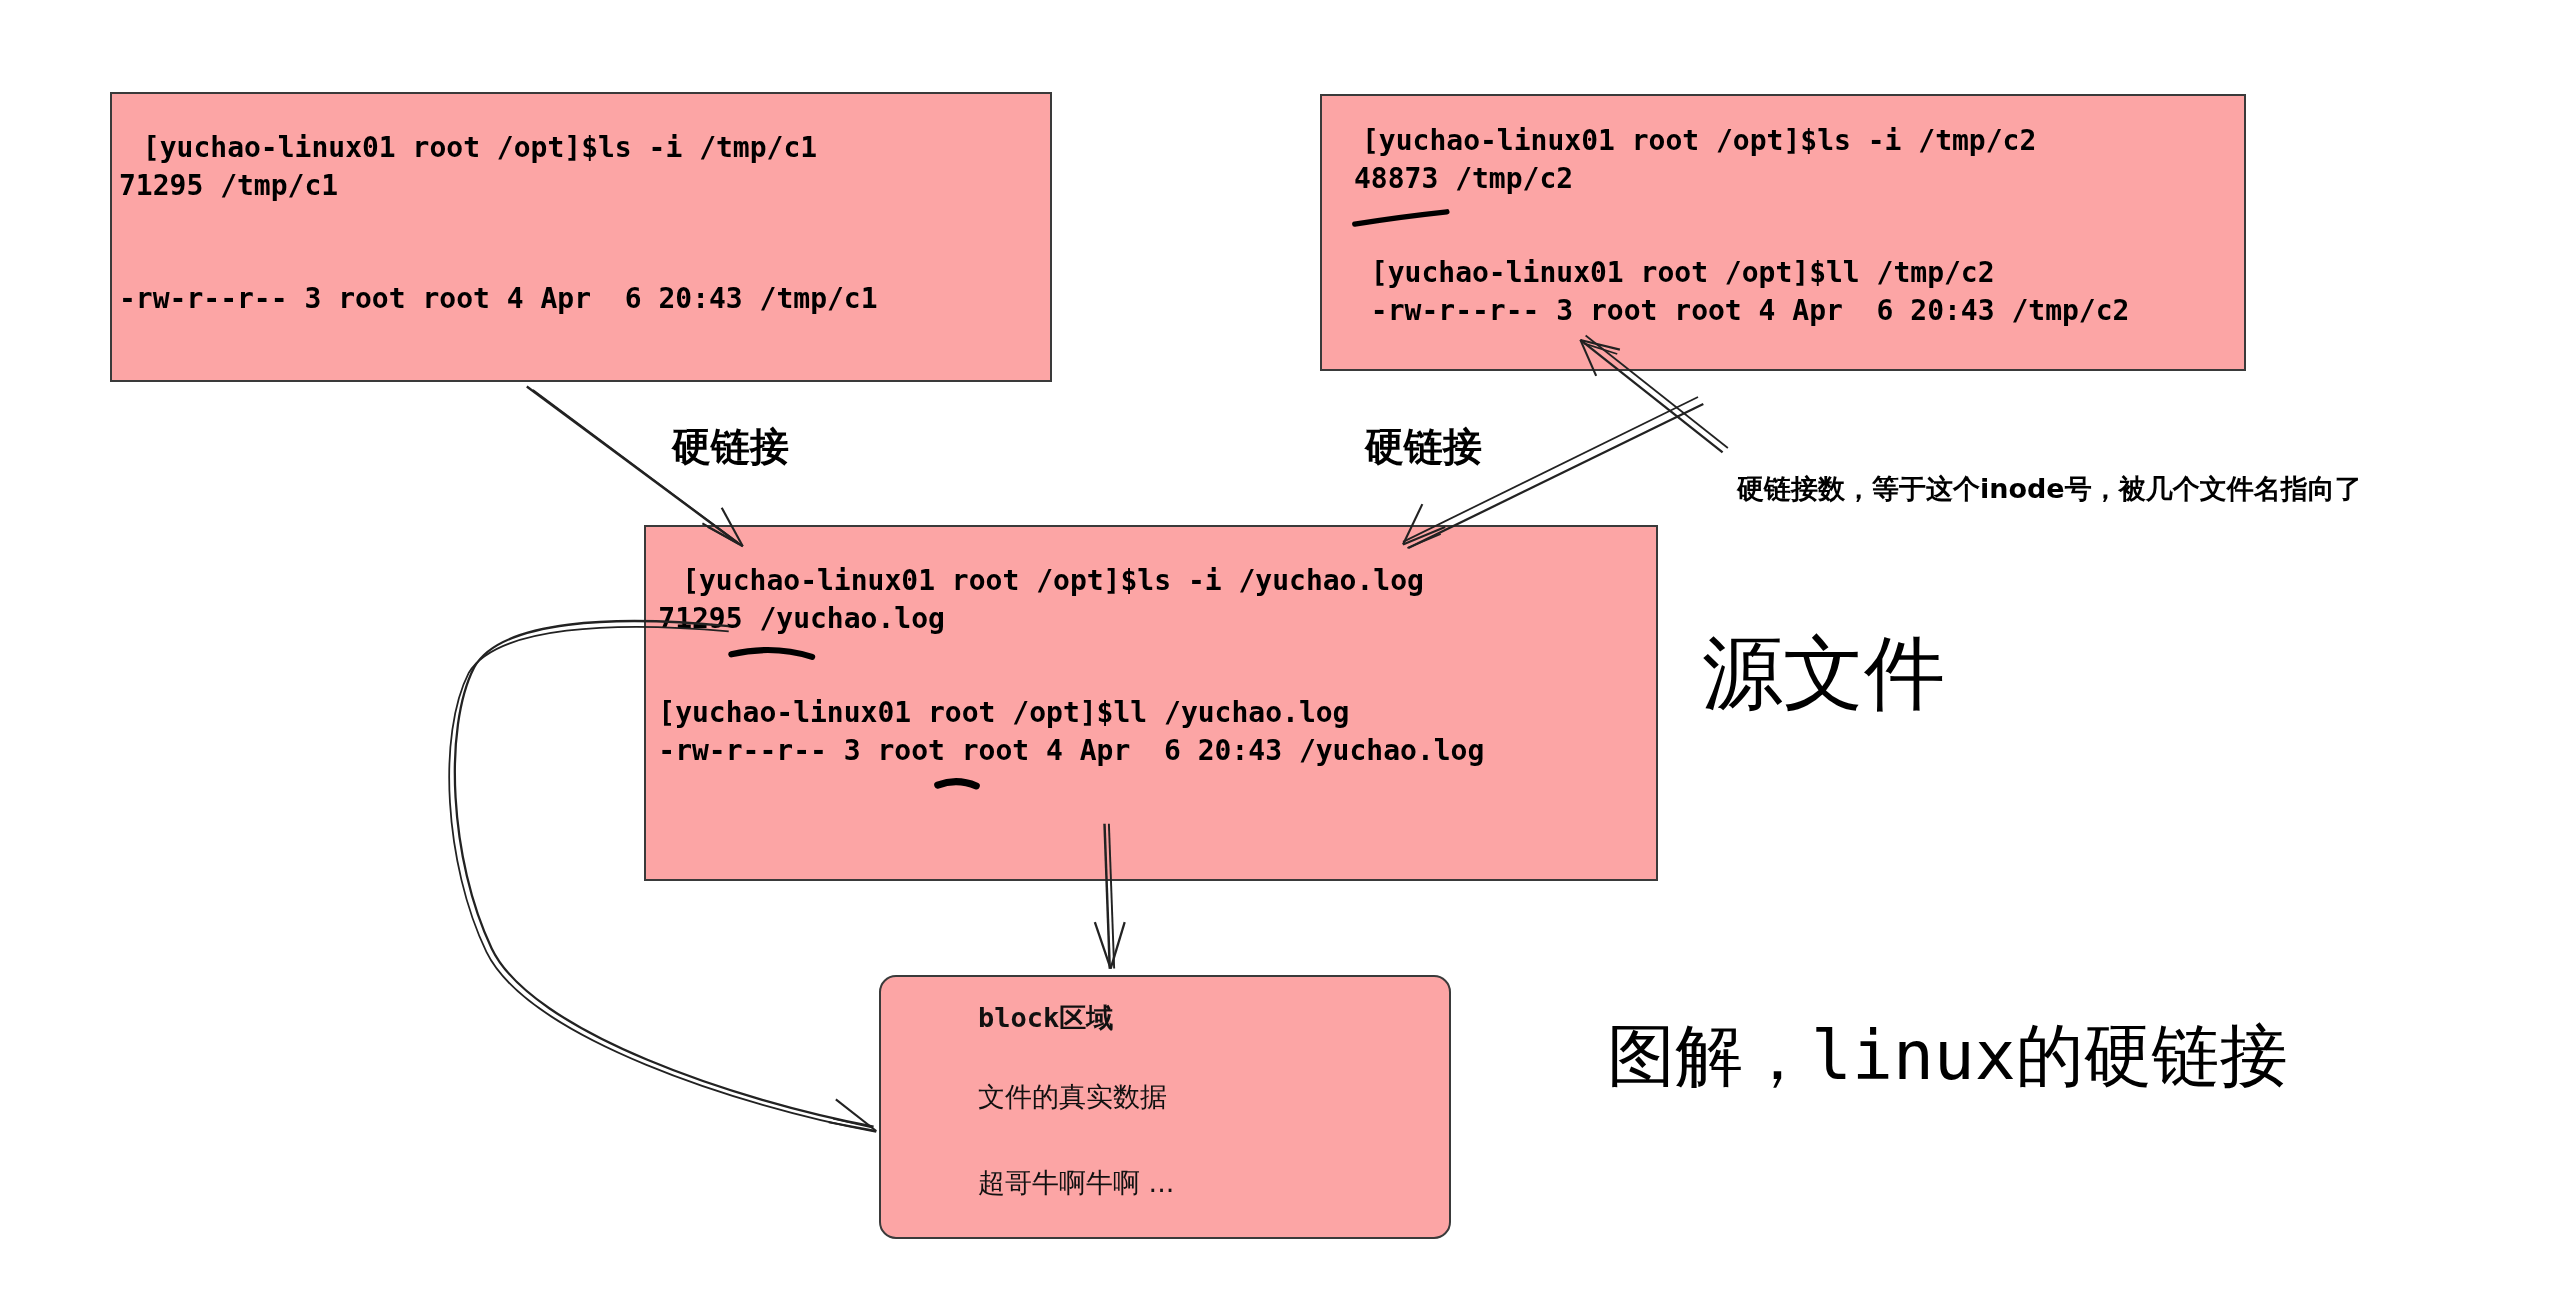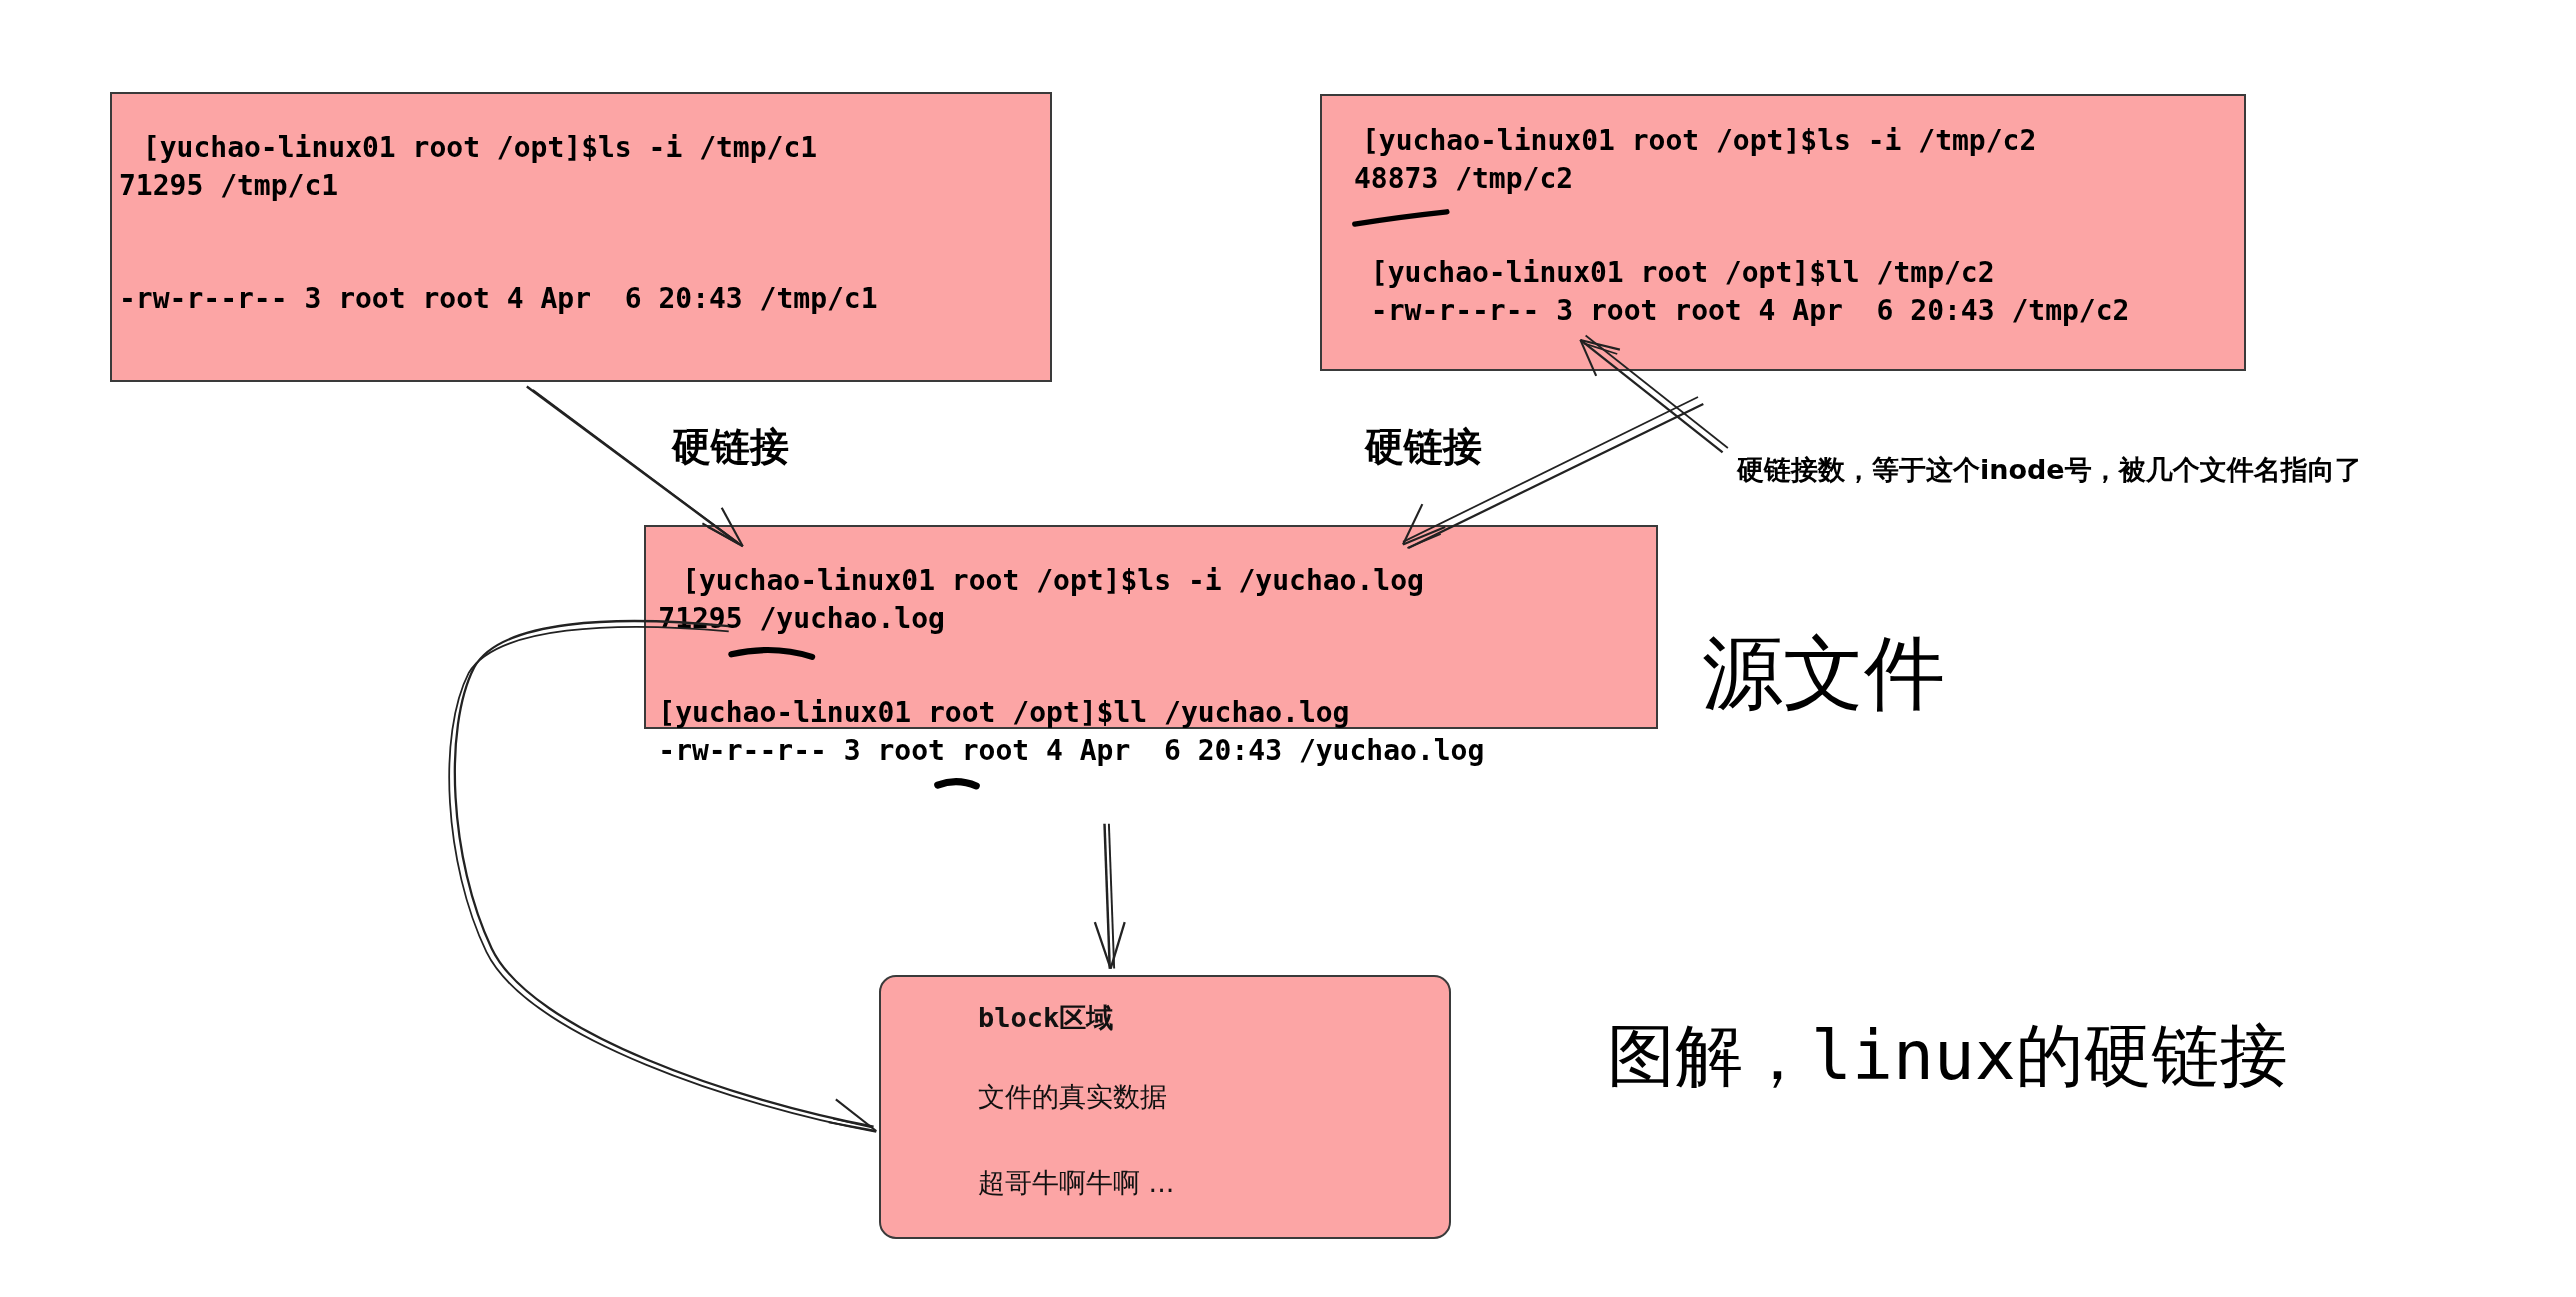--- a/index.html
+++ b/index.html
@@ -73,38 +73,38 @@
     <div class="term-line" style="left:7px; top:188px; font-size:28px;">-rw-r--r-- 3 root root 4 Apr  6 20:43 /tmp/c1</div>
   </div>
 
   <div class="term-box" style="left:1320px; top:94px; width:926px; height:277px;text-align:center;">
     <div class="term-line" style="left:40px; top:28px; font-size:28px;">[yuchao-linux01 root /opt]$ls -i /tmp/c2</div>
     <div class="term-line" style="left:32px; top:66px; font-size:28px;">48873 /tmp/c2</div>
     <div class="term-line" style="left:32px; top:160px; font-size:28px;"> [yuchao-linux01 root /opt]$ll /tmp/c2</div>
     <div class="term-line" style="left:32px; top:198px; font-size:28px;"> -rw-r--r-- 3 root root 4 Apr  6 20:43 /tmp/c2</div>
   </div>
 
-  <div class="term-box" style="left:644px; top:525px; width:1014px; height:204px;">
+  <div class="term-box" style="left:644px; top:525px; width:1014px; height:356px;">
     <div class="term-line" style="left:19.3px; top:37px; font-size:28px;"> [yuchao-linux01 root /opt]$ls -i /yuchao.log</div>
     <div class="term-line" style="left:12.3px; top:75px; font-size:28px;">71295 /yuchao.log</div>
     <div class="term-line" style="left:12.3px; top:169px; font-size:28px;">[yuchao-linux01 root /opt]$ll /yuchao.log</div>
     <div class="term-line" style="left:12.3px; top:207px; font-size:28px;">-rw-r--r-- 3 root root 4 Apr  6 20:43 /yuchao.log</div>
   </div>
 
   <div class="term-box" style="left:879px; top:975px; width:572px; height:264px;border-radius:17px;">
     <div class="block-line" style="left:97px; top:23px; font-size:27px; font-family:'DejaVu Sans Mono','Liberation Mono',monospace; font-weight:700;">block区域</div>
     <div class="block-line" style="left:97px; top:102px; font-size:27px;">文件的真实数据</div>
     <div class="block-line" style="left:97px; top:188px; font-size:27px;">超哥牛啊牛啊 ...</div>
   </div>
 
   <div class="cn-label" style="left:672px; top:420px; font-size:39px;">硬链接</div>
 
   <div class="cn-label" style="left:1365px; top:420px; font-size:39px;">硬链接</div>
 
-  <div class="cn-label" style="left:1737px; top:452px; font-size:27px;">硬链接数，等于这个inode号，被几个文件名指向了</div>
+  <div class="cn-label" style="left:1737px; top:471px; font-size:27px;">硬链接数，等于这个inode号，被几个文件名指向了</div>
 
   <div class="big-title" style="left:1702px; top:620px; font-size:81px;">源文件</div>
 
   <div class="big-title mono-title" style="left:1607px; top:1011px; font-size:68px;">图解，linux的硬链接</div>
 
   <svg class="overlay" viewBox="0 0 2934 1478" xmlns="http://www.w3.org/2000/svg">
     <defs>
       <marker id="ahead" markerWidth="16" markerHeight="16" refX="12" refY="5" orient="auto" markerUnits="strokeWidth">
         <path d="M0,0 L12,5 L0,10" fill="none" stroke="#111" stroke-width="1.4"></path>
       </marker>

